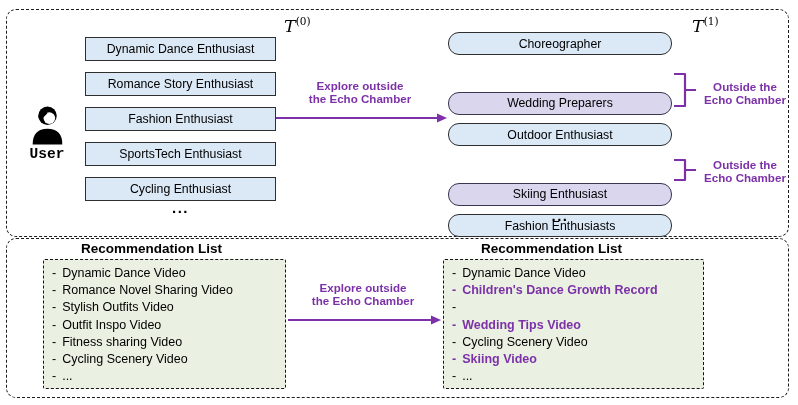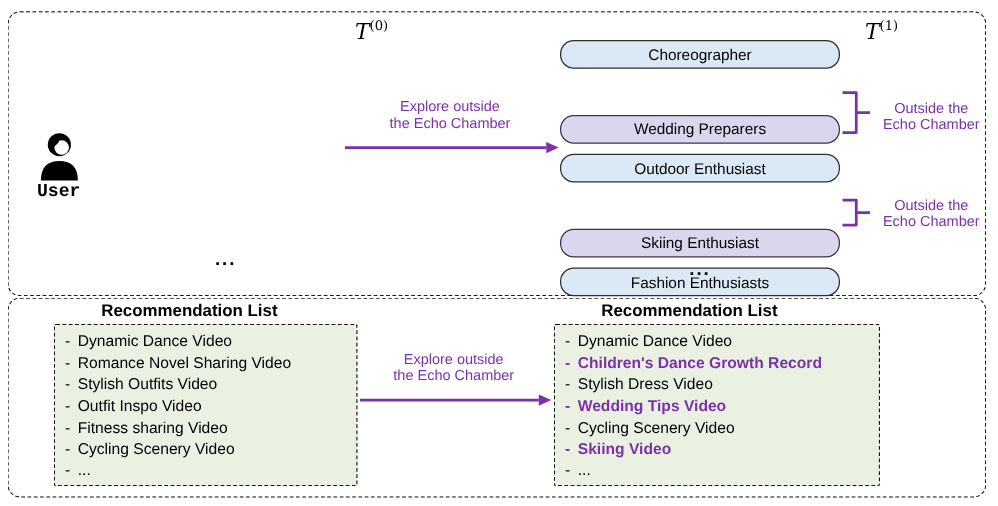--- a/index.html
+++ b/index.html
@@ -39,21 +39,21 @@
   .ellipsis.left-el{left:85px;top:199px;width:191px;text-align:center;}
   .ellipsis.right-el{left:448px;top:207px;width:224px;text-align:center;}
 
   .tlabel{position:absolute;font-family:"DejaVu Serif",serif;font-size:17.5px;}
   .tlabel i{font-style:italic;}
   .tlabel sup{font-size:10.5px;font-family:"DejaVu Serif",serif;}
   .t0{left:284px;top:15px;}
   .t1{left:692px;top:15px;}
 
   .plabel{
-    position:absolute;color:var(--purple);font-weight:normal;
+    position:absolute;color:var(--purple);font-weight:bold;
     font-size:11.6px;line-height:13px;text-align:center;
   }
   .explore-top{left:292px;top:79px;width:136px;}
   .outside-top{left:699px;top:80px;width:92px;}
   .outside-bottom{left:699px;top:158px;width:92px;}
   .explore-bottom{left:297px;top:281px;width:132px;}
 
   .arrow-svg,.brace-svg{position:absolute;overflow:visible;}
   .arrow-line{stroke:var(--purple);stroke-width:2.2;}
   .arrow-head{fill:var(--purple);}
@@ -90,20 +90,38 @@
       <circle cx="22" cy="13.5" r="6.3" fill="#fff"></circle>
       <path d="M20 8 Q14 16 10 13 L12 6 Z" fill="#000"></path>
       <path d="M4 42 Q4 25 20 25 Q36 25 36 42 Z" fill="#000"></path>
     </svg>
     <div class="user-label">User</div>
   </div>
 
   <div class="tlabel t0"><i>T</i><sup>(0)</sup></div>
   <div class="tlabel t1"><i>T</i><sup>(1)</sup></div>
 
+  <div class="icol left-col">
+
+  <div class="ibox">
+        <span>Dynamic Dance Enthusiast</span>
+      </div>
+      <div class="ibox">
+        <span>Romance Story Enthusiast</span>
+      </div>
+      <div class="ibox">
+        <span>Fashion Enthusiast</span>
+      </div>
+      <div class="ibox">
+        <span>SportsTech Enthusiast</span>
+      </div>
+      <div class="ibox">
+        <span>Cycling Enthusiast</span>
+      </div>
+    </div>
   <div class="ellipsis left-el">...</div>
 
   <div class="icol right-col">
 
   <div class="ibox">
         <span>Choreographer</span>
       </div>
       <div class="ibox hl">
         <span>Wedding Preparers</span>
       </div>
@@ -183,21 +201,20 @@
   <li>
         <span class="dash">-</span>
         <span>Dynamic Dance Video</span>
       </li>
       <li class="hl">
         <span class="dash">-</span>
         <span>Children's Dance Growth Record</span>
       </li>
       <li>
         <span class="dash">-</span>
-        <span>Stylish Dress Video</span>
       </li>
       <li class="hl">
         <span class="dash">-</span>
         <span>Wedding Tips Video</span>
       </li>
       <li>
         <span class="dash">-</span>
         <span>Cycling Scenery Video</span>
       </li>
       <li class="hl">

